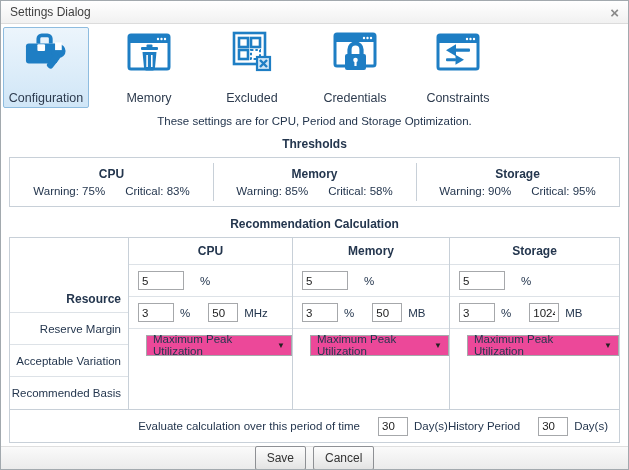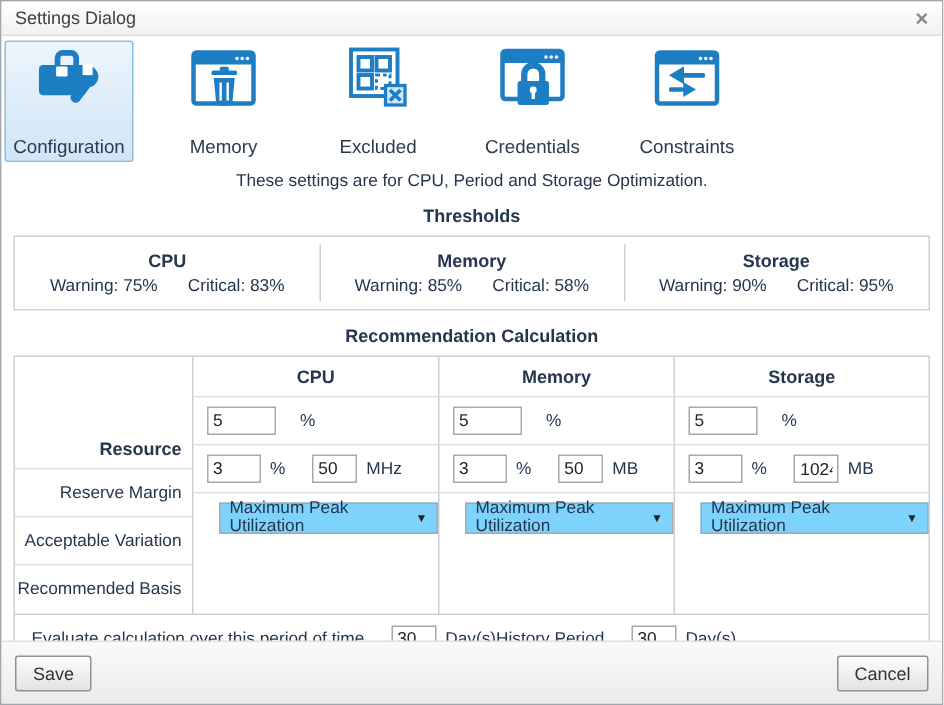--- a/index.html
+++ b/index.html
@@ -44,33 +44,33 @@
   .col-storage { flex:1; }
   .gcell { height:32px; display:flex; align-items:center; border-bottom:1px solid #dde2e7; padding-left:9px; gap:6px; }
   .gcell.hdr { height:27px; font-weight:bold; font-size:12px; justify-content:center; padding-left:0; }
   .col-resource .gcell { justify-content:flex-end; padding-right:7px; padding-left:0; }
   .gcell.last { border-bottom:none; }
   input.val { border:1px solid #a6a8ab; height:19px; font-size:11.5px; padding:1px 3px;
     font-family:"Liberation Sans","DejaVu Sans",sans-serif; color:#222; background:#fff; }
   .w46 { width:46px; margin-right:10px; }
   .w36 { width:36px; }
   .w44 { width:30px;margin-left:12px; }
-  .selectbox { border:1px solid #a6a8ab; height:21px; width:152px; margin-left:8px; background:#7dd3fc;
+  .selectbox { border:1px solid #a6a8ab; height:21px; width:152px; margin-left:8px; background:#ec4899;
     display:flex; align-items:center; justify-content:space-between; padding:0 6px; font-size:11.5px; cursor:default; }
   .selectbox .caret { font-size:8px; color:#222; }
 
   .peak-row { display:flex; justify-content:space-between; align-items:center; height:37px;
     border-top:1px solid #c8d0d8; padding:0 11px; }
-  .eval-row { display:flex; justify-content:flex-start; align-items:center; height:33px;
+  .eval-row { display:flex; justify-content:flex-end; align-items:center; height:33px;
     border-top:1px solid #c8d0d8; padding:11px 11px; }
   .inline-group { display:flex; align-items:center; gap:6px; }
 
   
-  .footer { position:absolute; left:0; right:0; bottom:0; height:42px; border-top:1px solid #dfdfdf;
-    background:linear-gradient(#fafafa,#ebebeb); display:flex; align-items:center; justify-content:space-between;
+  .footer { position:absolute; left:0; right:0; bottom:0; height:23px; border-top:1px solid #dfdfdf;
+    background:linear-gradient(#fafafa,#ebebeb); display:flex; align-items:center; justify-content:center;
     gap:7px; padding:0 9px; }
   .btn { border:1px solid #8e9094; border-radius:2px; background:linear-gradient(#fdfdfd,#e3e3e3);
     font-size:12px; color:#333; padding:4px 11px; font-family:"Liberation Sans","DejaVu Sans",sans-serif; cursor:default; }
 
   svg .st { stroke:#1e7ec4; fill:none; }
   svg .fl { fill:#1e7ec4; }
 </style>
 </head>
 <body>
 

